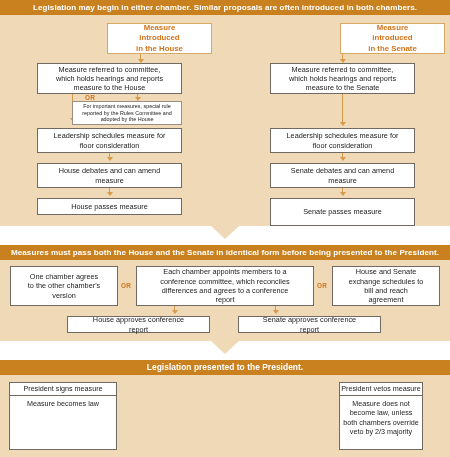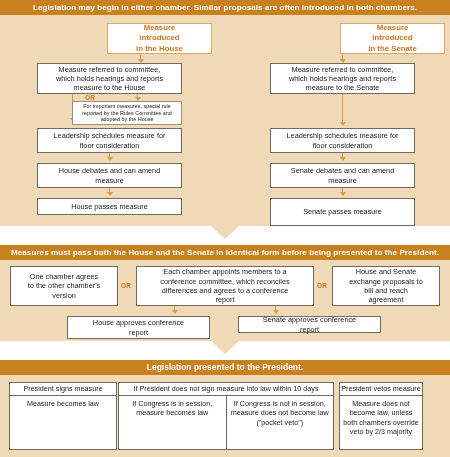--- a/index.html
+++ b/index.html
@@ -224,54 +224,47 @@
     <div class="panel-header">Measures must pass both the House and the Senate in identical form before being presented to the President.</div>
 
     <div class="box" style="left:10px; top:21px; width:108px; height:40px;">One chamber agrees to the other chamber's version</div>
 
     <div class="ortext" style="left:121px; top:37px;">OR</div>
 
     <div class="box" style="left:136px; top:21px; width:178px; height:40px;">Each chamber appoints members to a conference committee, which reconciles differences and agrees to a conference report</div>
 
     <div class="ortext" style="left:317px; top:37px;">OR</div>
 
-    <div class="box" style="left:332px; top:21px; width:108px; height:40px;">House and Senate exchange proposals to bill and reach agreement</div>
+    <div class="box" style="left:332px; top:21px; width:108px; height:40px;">House and Senate exchange schedules to bill and reach agreement</div>
 
     <div class="vline" style="left:174px; top:61px; height:7px;"></div>
     <div class="arrowhead" style="left:174.5px; top:65px;"></div>
 
     <div class="vline" style="left:275px; top:61px; height:7px;"></div>
     <div class="arrowhead" style="left:275.5px; top:65px;"></div>
 
-    <div class="box" style="left:67px; top:71px; width:143px; height:23px;">House approves conference report</div>
+    <div class="box" style="left:67px; top:71px; width:143px; height:17px;">House approves conference report</div>
 
     <div class="box" style="left:238px; top:71px; width:143px; height:17px;">Senate approves conference report</div>
   </div>
 
   <div class="connector" id="conn-2">
     <div class="tri"></div>
   </div>
 
   <div class="panel" id="panel-3">
     <div class="panel-header">Legislation presented to the President.</div>
 
     <div class="splitbox" style="left:9px; top:22px; width:108px; height:68px;">
       <div class="sb-head">President signs measure</div>
       <div class="sb-body">
         <div class="sb-cell">Measure becomes law</div>
       </div>
     </div>
 
-    <div class="splitbox" style="left:118px; top:22px; width:216px; height:68px;">
-      <div class="sb-head">If President does not sign measure into law within 10 days</div>
-      <div class="sb-body">
-        <div class="sb-cell">If Congress is in session, measure becomes law</div>
-        <div class="sb-cell">If Congress is not in session, measure does not become law ("pocket veto")</div>
-      </div>
-    </div>
 
     <div class="splitbox" style="left:339px; top:22px; width:84px; height:68px;">
       <div class="sb-head">President vetos measure</div>
       <div class="sb-body">
         <div class="sb-cell">Measure does not become law, unless both chambers override veto by 2/3 majority</div>
       </div>
     </div>
   </div>
 
 </div>

